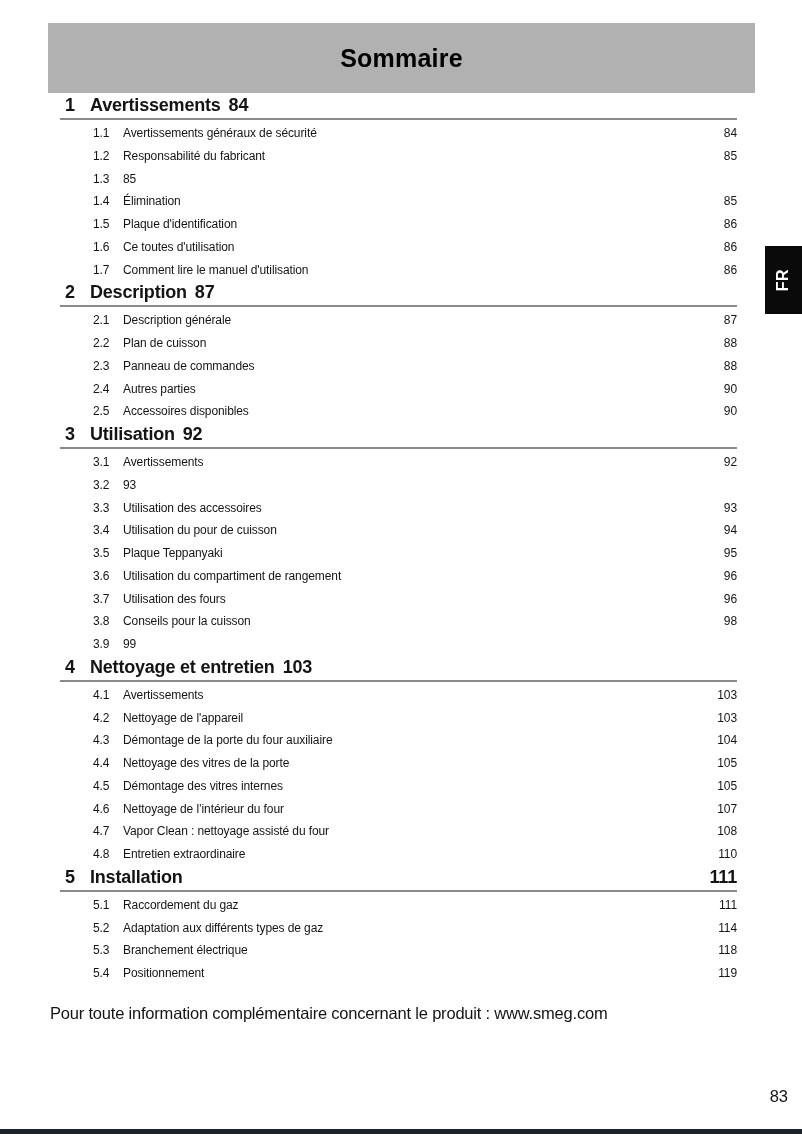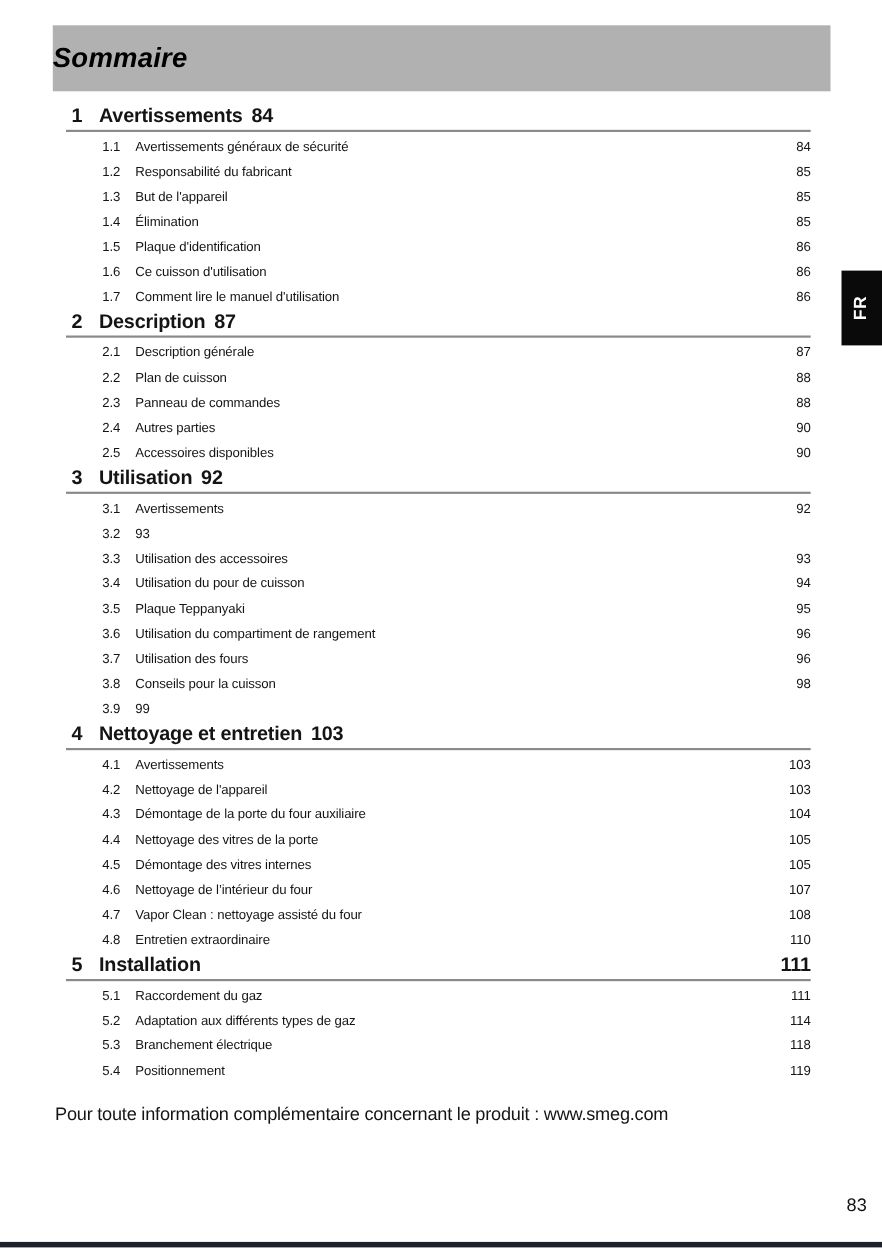--- a/index.html
+++ b/index.html
@@ -5,22 +5,22 @@
   :root{
     --banner:#b1b1b1; --rule:#8a8a8a; --text:#141414; --bar:#1c212b; --tab:#0a0a0a;
   }
   *{margin:0;padding:0;box-sizing:border-box;}
   html,body{width:802px;height:1136px;}
   body{
     position:relative;background:#ffffff;color:var(--text);
     font-family:"Liberation Sans", sans-serif;overflow:hidden;
   }
   .banner{
-    position:absolute;left:48px;top:23px;width:707px;height:60px;
-    background:var(--banner);display:flex;align-items:center;justify-content:flex-start;font-style:italic;
+    position:absolute;left:48px;top:23px;width:707px;height:70px;
+    background:var(--banner);display:flex;align-items:center;justify-content:center;
   }
   .banner h1{font-size:25px;font-weight:bold;letter-spacing:0.2px;color:#000;}
   .fr-tab{
     position:absolute;left:765px;top:246px;width:37px;height:68px;
     background:var(--tab);display:flex;align-items:center;justify-content:center;
   }
   .fr-tab span{
     color:#fff;font-weight:bold;font-size:16px;letter-spacing:0.5px;
     transform:rotate(-90deg);display:block;
   }
@@ -81,39 +81,38 @@
   </div>
 
   <div class="item">
     <span class="i-num">1.2</span>
           <span class="i-label">Responsabilité du fabricant</span>
           <span class="i-page">85</span>
   </div>
 
   <div class="item">
     <span class="i-num">1.3</span>
-          <span class="i-label">But de l'appareil</span>
           <span class="i-page">85</span>
   </div>
 
   <div class="item">
     <span class="i-num">1.4</span>
           <span class="i-label">Élimination</span>
           <span class="i-page">85</span>
   </div>
 
   <div class="item">
     <span class="i-num">1.5</span>
           <span class="i-label">Plaque d'identification</span>
           <span class="i-page">86</span>
   </div>
 
   <div class="item">
     <span class="i-num">1.6</span>
-          <span class="i-label">Ce cuisson d'utilisation</span>
+          <span class="i-label">Ce toutes d'utilisation</span>
           <span class="i-page">86</span>
   </div>
 
   <div class="item">
     <span class="i-num">1.7</span>
           <span class="i-label">Comment lire le manuel d'utilisation</span>
           <span class="i-page">86</span>
   </div>
 </div>
   </div>

